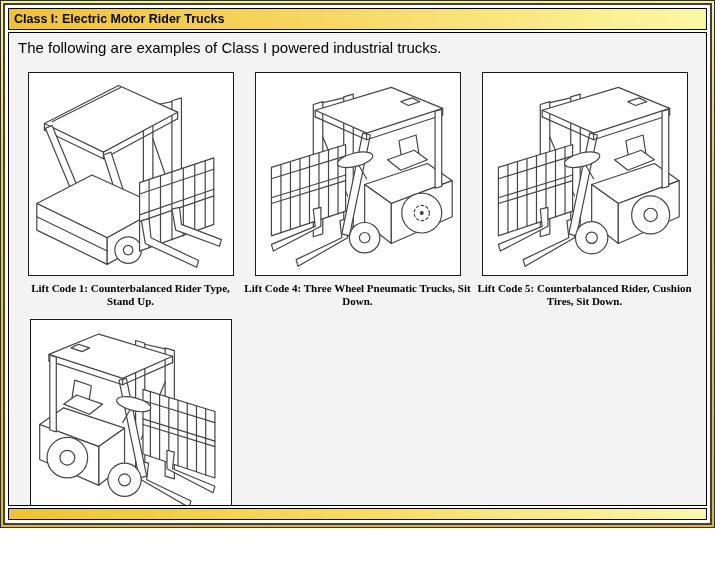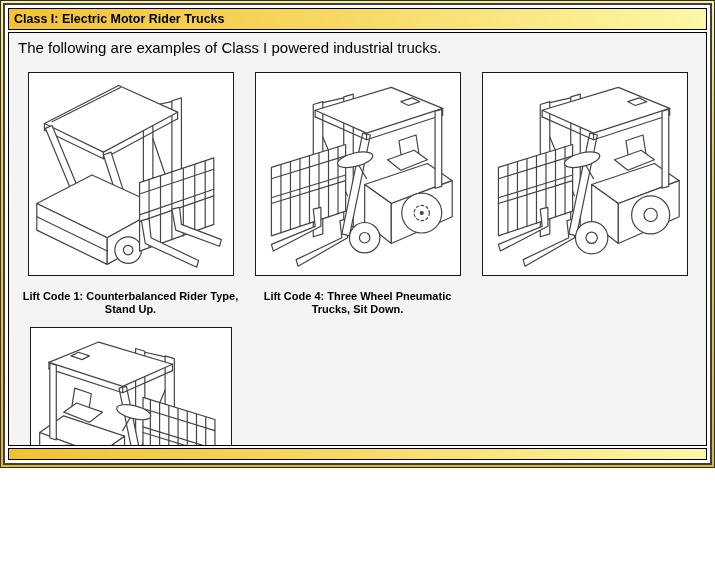--- a/index.html
+++ b/index.html
@@ -1,17 +1,17 @@
 <!DOCTYPE html>
 <html style="--hdr-l: #F1C232; --hdr-r: #FCF8A5; --ftr-l: #F1C232; --ftr-r: #FCF8A5; --content-bg: #F4F4F4;"><head>
 <meta charset="utf-8">
 <style>
   html,body { margin:0; padding:0; background:#ffffff; font-family:"Liberation Sans", sans-serif; }
   .page {
-    width:715px; height:468px; box-sizing:border-box;
+    width:715px; height:528px; box-sizing:border-box;
     border:1px solid #30301c;
     background:linear-gradient(180deg,#f8f0a0 0%, #eecb40 35%, #e3b72c 100%);
     padding:2px;
   }
   .frame {
     height:100%; box-sizing:border-box;
     border:2px solid #3f3f3f; background:#ffffff; padding:3px;
     display:flex; flex-direction:column; gap:2px;
   }
   .header-bar {
@@ -32,22 +32,22 @@
     row-gap:11px; justify-items:center;
   }
   .truck-cell { margin:0; display:flex; flex-direction:column; align-items:center; }
   .img-box {
     width:206px; height:204px; box-sizing:border-box;
     background:#ffffff; border:1px solid #1a1a1a;
     display:flex; align-items:center; justify-content:center;
   }
   .img-box.small { width:202px; height:198px; }
   .caption {
-    margin-top:14px; font-size:11px; font-weight:bold; color:#000;
-    text-align:center; line-height:13px;
+    margin-top:6px; font-size:11px; font-weight:bold; color:#000;
+    text-align:center; line-height:13px;font-family:Liberation Serif, serif;
   }
   .caption.c1 { max-width:232px; }
   .caption.c2 { max-width:236px; }
   .caption.c3 { max-width:234px; }
   .caption.c4 { max-width:208px; }
   .footer-bar {
     flex:0 0 12px; box-sizing:border-box;
     border:1px solid #000000;
     background:linear-gradient(90deg, var(--ftr-l,#F1C232) 0%, #f7dd6c 55%, var(--ftr-r,#FCF8A5) 100%);
   }
@@ -212,20 +212,21 @@
                 <polygon points="58,36 138,12 192,34 112,60"></polygon>
                 <line x1="58" y1="36" x2="58" y2="43"></line>
                 <polyline points="58,43 112,67 112,60" fill="none"></polyline>
                 <line x1="192" y1="34" x2="192" y2="41"></line>
                 <polyline points="192,41 112,67" fill="none"></polyline>
                 <polygon points="148,27 160,23 168,27 156,31"></polygon>
                 <polygon points="184,37 191,35 191,116 184,118"></polygon>
               </g>
             </svg>
           </div>
+          <figcaption class="caption c3">Lift Code 5: Counterbalanced Rider, Cushion Tires, Sit Down.</figcaption>
         </figure>
 
         <figure class="truck-cell">
           <div class="img-box small">
             <svg class="lineart" width="192" height="190" viewBox="0 0 206 206">
               <g transform="translate(206,0) scale(-1,1)" stroke="#454545" stroke-width="1.2" fill="#ffffff" stroke-linejoin="round" stroke-linecap="round">
                 <polygon points="56,30 66,27 66,166 56,169"></polygon>
                 <polygon points="88,22 98,19 98,158 88,161"></polygon>
                 <line x1="66" y1="28" x2="88" y2="23" fill="none"></line>
                 <line x1="66" y1="64" x2="92" y2="126" fill="none"></line>

